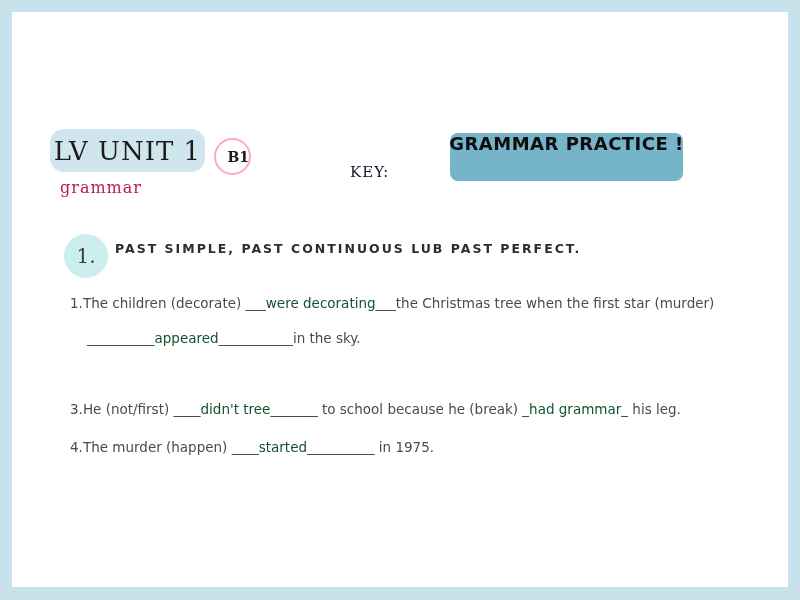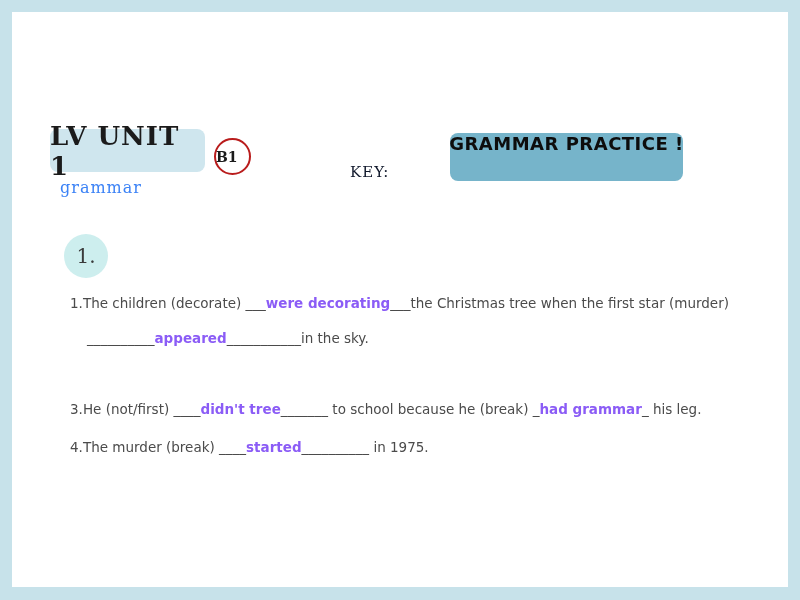--- a/index.html
+++ b/index.html
@@ -13,39 +13,39 @@
   .sheet {
     position: absolute;
     left: 12px; top: 12px;
     width: 776px; height: 575px;
     background: #ffffff;
   }
   .unit-badge {
     position: absolute; left: 38px; top: 117px;
     width: 155px; height: 43px;
     background: var(--badge-light, #cfe6ee);
-    border-radius: 8px;
+    border-radius: 14px;
     display: flex; align-items: center; justify-content: center;
     font-family: "DejaVu Serif", serif;
-    font-size: 26px; font-weight: 700; letter-spacing: 1px;
+    font-size: 26px; font-weight: 400; letter-spacing: 1px;
     color: #1b1b1b;
   }
   .level-circle {
     position: absolute; left: 202px; top: 126px;
     width: 33px; height: 33px;
-    border: 2px solid #b91c1c; border-radius: 50%;
+    border: 2px solid #f9a8d4; border-radius: 50%;
     background: #ffffff;
-    display: flex; align-items: center; justify-content: flex-start;
+    display: flex; align-items: center; justify-content: flex-end;
     font-family: "DejaVu Serif", serif;
     font-size: 14px; font-weight: 700; color: #1b1b1b;
   }
   .subtitle {
     position: absolute; left: 48px; top: 166px;
     font-family: "DejaVu Serif", serif;
-    font-size: 16px; letter-spacing: 1px; color: #3b82f6;
+    font-size: 16px; letter-spacing: 1px; color: #be185d;
   }
   .key-label {
     position: absolute; left: 338px; top: 151px;
     font-family: "DejaVu Serif", serif;
     font-size: 15px; letter-spacing: 1px; color: #0f172a;
   }
   .practice-badge {
     position: absolute; left: 438px; top: 121px;
     width: 233px; height: 48px;
     background: var(--badge-teal, #76b4ca);
@@ -70,21 +70,21 @@
     letter-spacing: 2px; line-height: 19px;
     color: #2d2d2d;
     white-space: nowrap;
   }
   .item-line {
     position: absolute;
     font-size: 13.5px; line-height: 20px;
     color: #4b4b4b;
     white-space: nowrap;
   }
-  .item-line .ans { font-weight: bold; color: #8b5cf6; }
+  .item-line .ans { font-weight: normal; color: #14532d; }
   .line-1 { left: 58px; top: 281px; }
   .line-2 { left: 75px; top: 316px; text-align: center; }
   .line-3 { left: 58px; top: 352px; }
   .line-4 { left: 58px; top: 387px; }
   .line-5 { left: 58px; top: 425px; }
 </style>
 </head>
 <body>
 
 <div class="sheet">
@@ -103,20 +103,21 @@
 
   <div class="practice-badge">
     <span>GRAMMAR PRACTICE !</span>
   </div>
 
   <div class="ex-number-circle">
     <span>1.</span>
   </div>
 
   <div class="instruction">
+    <div>PAST SIMPLE, PAST CONTINUOUS LUB PAST PERFECT.</div>
   </div>
 
   <div class="item-line line-1"><span>1.</span><span>The children (decorate) </span><span>___</span><span class="ans">were decorating</span><span>___the Christmas tree when the first star (murder)</span></div>
   <div class="item-line line-2"><span>__________</span><span class="ans">appeared</span><span>___________in the sky.</span></div>
   <div class="item-line line-4"><span>3.</span><span>He (not/first) </span><span>____</span><span class="ans">didn't tree</span><span>_______ to school because he (break) _</span><span class="ans">had grammar</span><span>_ his leg.</span></div>
-  <div class="item-line line-5"><span>4.</span><span>The murder (break) </span><span>____</span><span class="ans">started</span><span>__________ in 1975.</span></div>
+  <div class="item-line line-5"><span>4.</span><span>The murder (happen) </span><span>____</span><span class="ans">started</span><span>__________ in 1975.</span></div>
 
 </div>
 
 </body></html>

